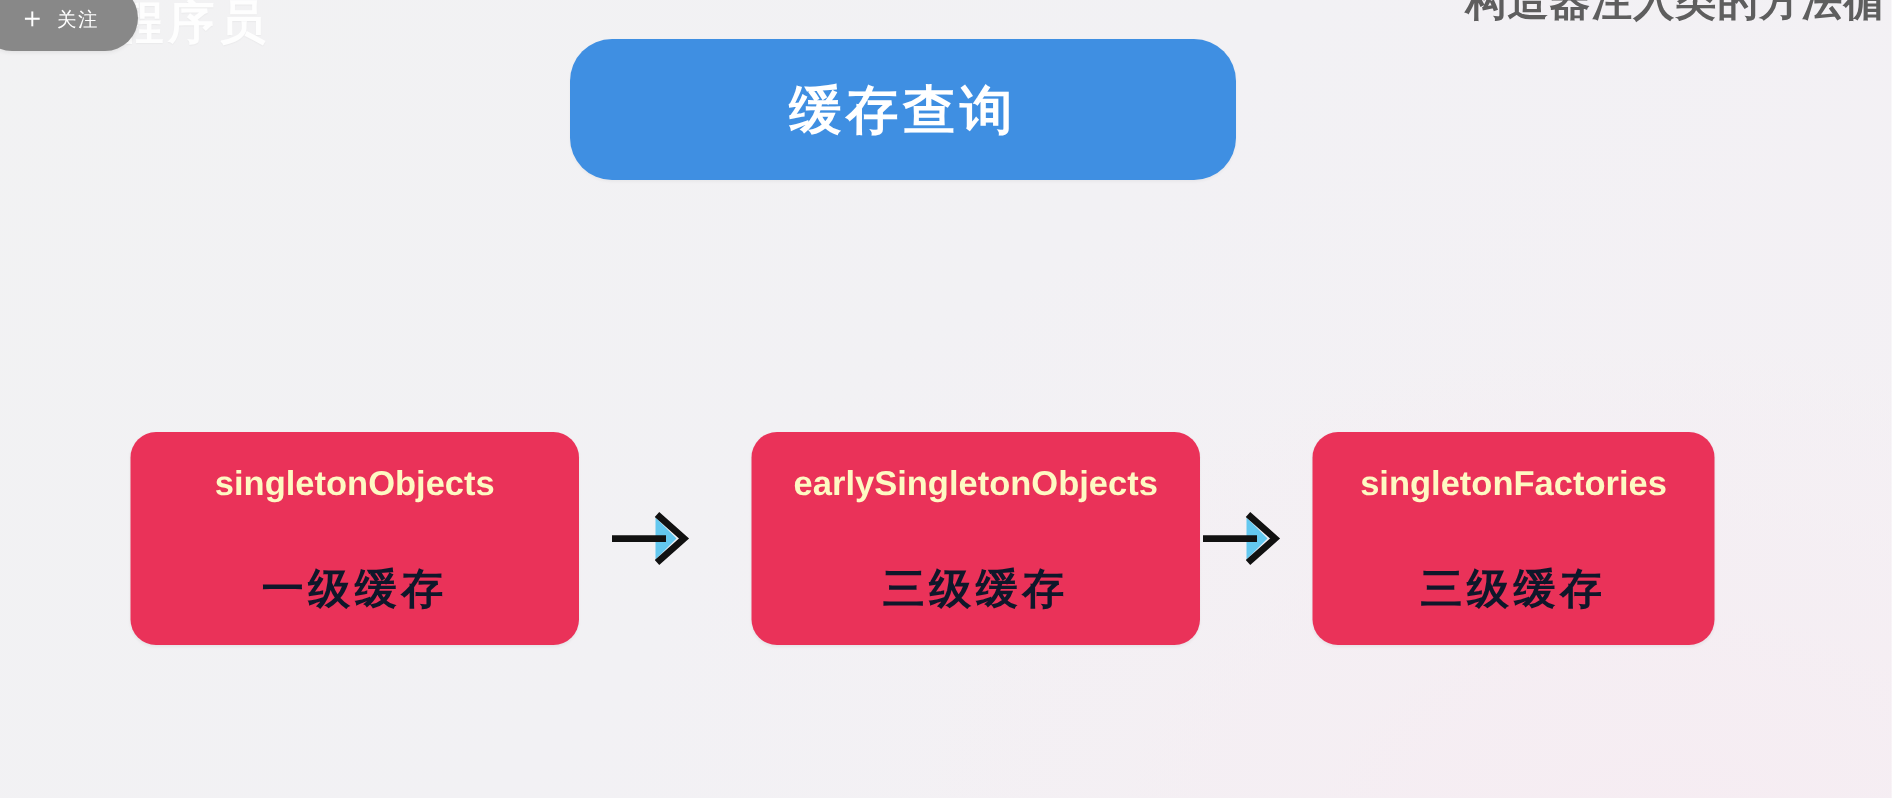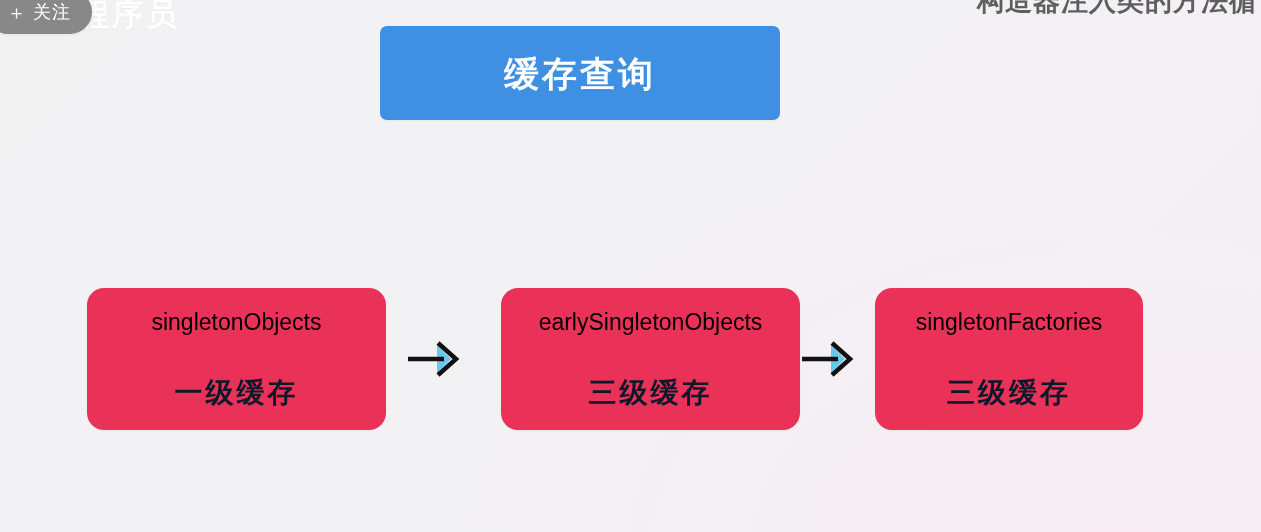--- a/index.html
+++ b/index.html
@@ -53,21 +53,21 @@
     color: #ffffff;
     box-shadow: 0 1px 3px rgba(0,0,0,0.07);
   }
   .follow-plus {
     font-size: 19px;
     font-weight: 400;
     line-height: 1;
     margin-top: 1px;
   }
   .follow-label {
-    font-size: 18px;
+    font-size: 13px;
     font-weight: 500;
     letter-spacing: 1px;
     line-height: 1;
   }
 
   
   .top-caption {
     position: absolute;
     right: 4px;
     top: -17px;
@@ -77,24 +77,24 @@
     letter-spacing: 1px;
     white-space: nowrap;
     opacity: 0.88;
   }
 
   
   .header-box {
     position: absolute;
     left: 380px;
     top: 26px;
-    width: 400px;
+    width: 444px;
     height: 94px;
     background: #3f8fe2;
-    border-radius: 7px;
+    border-radius: 28px;
     display: flex;
     align-items: center;
     justify-content: center;
     box-shadow: 0 1px 2px rgba(0,0,0,0.04);
   }
   .header-box-label {
     color: #ffffff;
     font-size: 35px;
     font-weight: 700;
     letter-spacing: 3px;
@@ -120,23 +120,23 @@
     flex-direction: column;
     align-items: center;
     justify-content: center;
     box-shadow: 0 1px 2px rgba(0,0,0,0.05);
   }
   .cache-box.b1 { left: 87px;  width: 299px; }
   .cache-box.b2 { left: 501px; width: 299px; }
   .cache-box.b3 { left: 875px; width: 268px; }
 
   .cache-key {
-    color: #000000;
+    color: #fef9c3;
     font-size: 23px;
-    font-weight: 400;
+    font-weight: 700;
     line-height: 1;
     margin-bottom: 45px;
     white-space: nowrap;
   }
   .cache-level {
     color: #0f172a;
     font-size: 28px;
     font-weight: 700;
     letter-spacing: 3px;
     line-height: 1;

